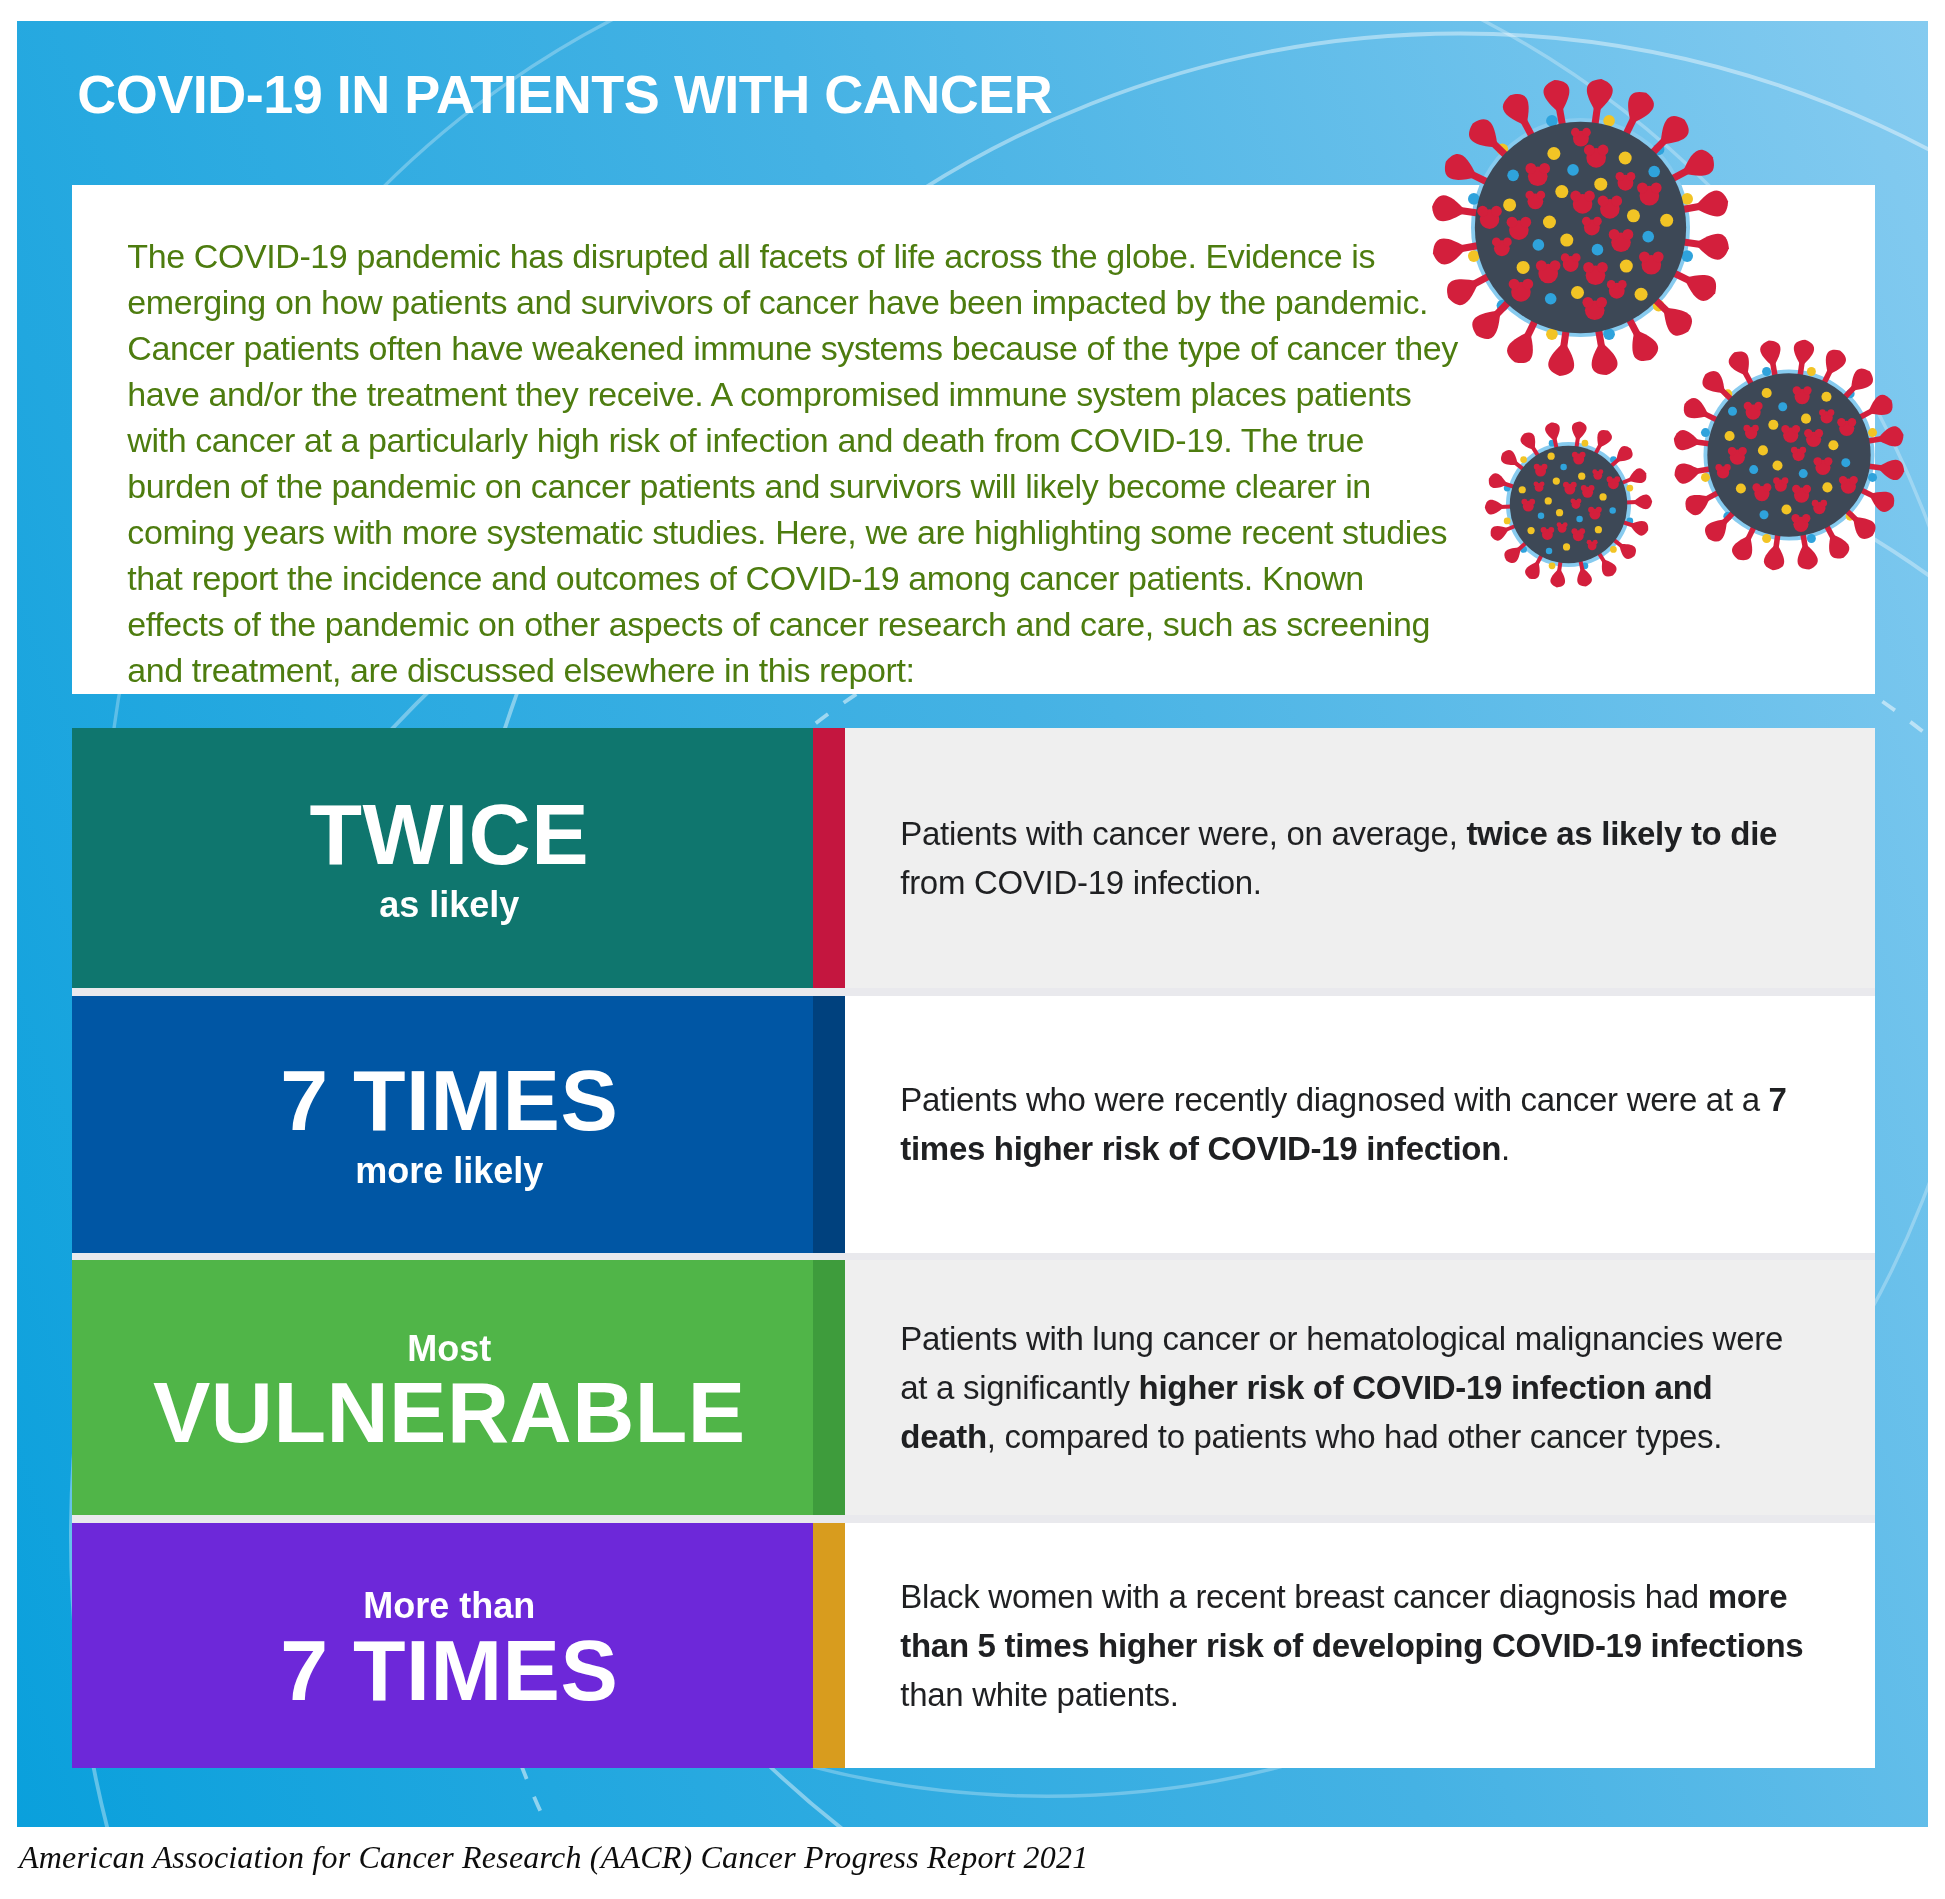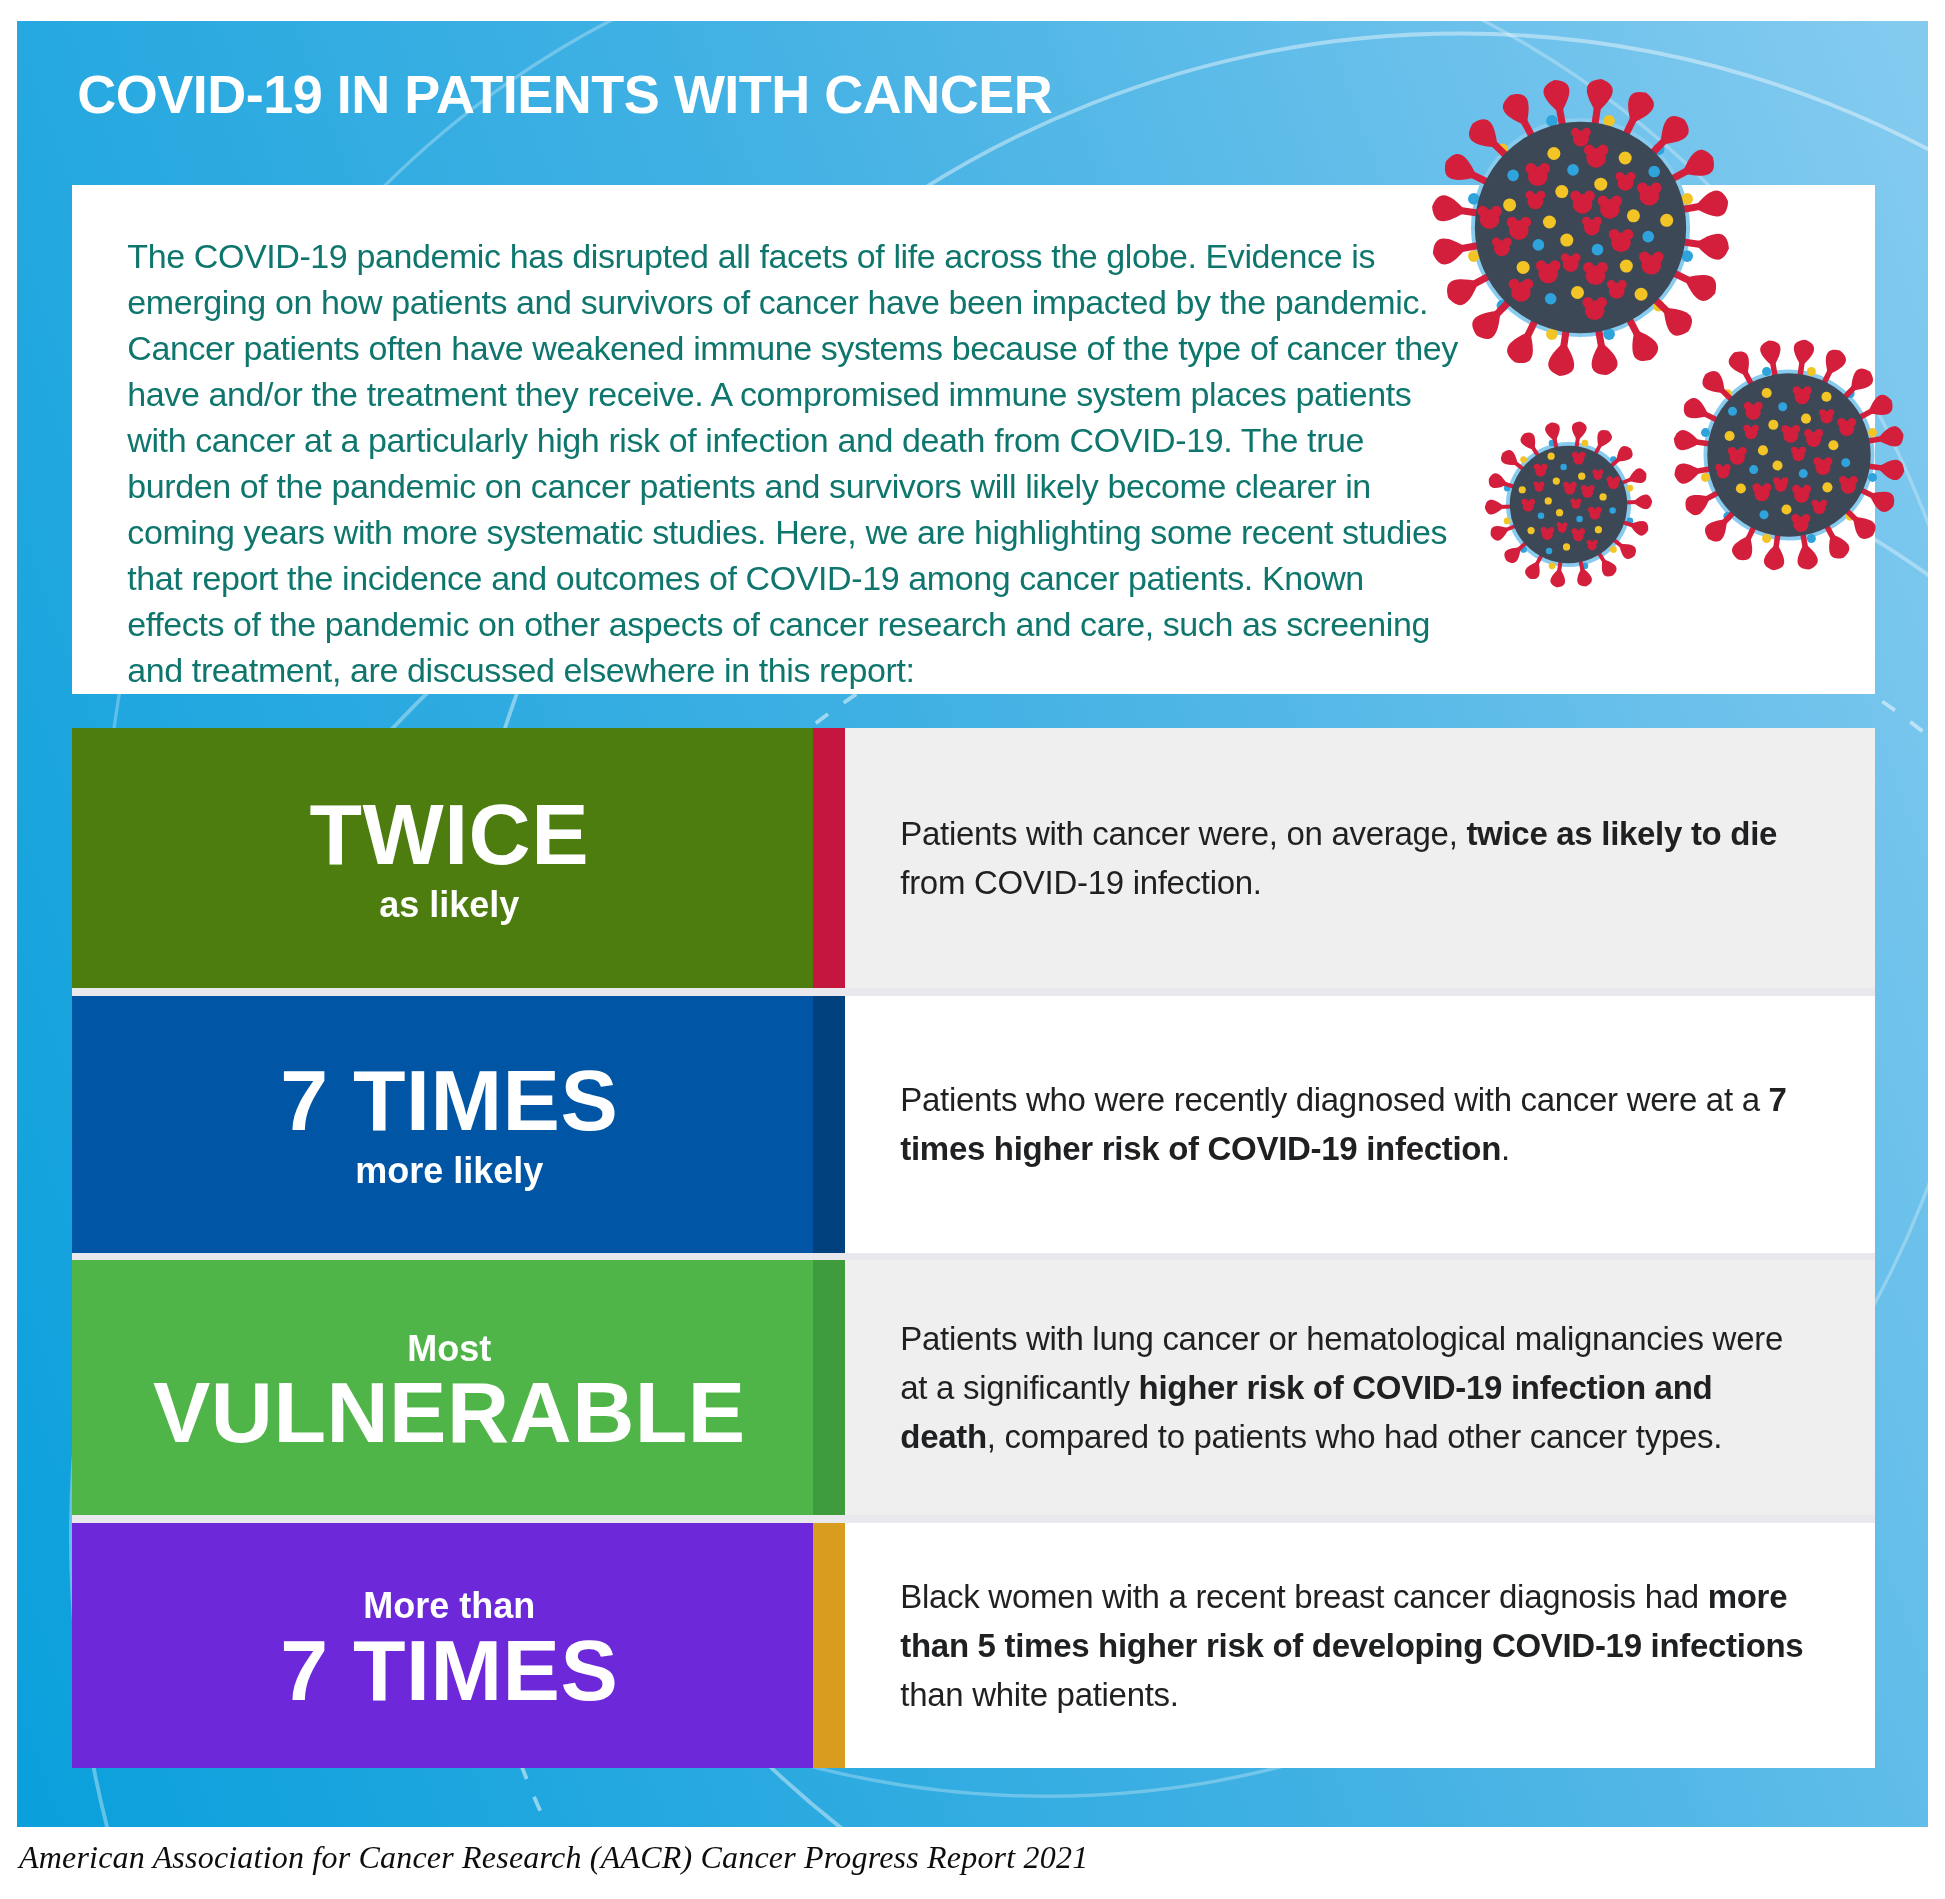--- a/index.html
+++ b/index.html
@@ -6,21 +6,21 @@
   body{width:1945px;height:1899px;position:relative;font-family:"Liberation Sans",sans-serif;overflow:hidden;}
   .page{position:absolute;left:0;top:0;width:1945px;height:1899px;}
   .panel{position:absolute;left:17.3px;top:21px;width:1911px;height:1806px;
          background:linear-gradient(250deg,#85CBF0 0%,#45B2E4 45%,#0AA0DC 100%);}
   .arcs{position:absolute;left:0;top:0;width:100%;height:100%;display:block;}
   .title{position:absolute;left:60px;top:42px;margin:0;color:#ffffff;
          font-size:54px;font-weight:800;letter-spacing:-0.5px;white-space:nowrap;}
   .intro{position:absolute;left:55px;top:164px;width:1803px;height:509px;background:#ffffff;
          padding:48px 53px 0 55px;box-sizing:border-box;}
   .intro-float{float:right;width:357px;height:377px;}
-  .intro-text{margin:0;font-size:34px;line-height:46px;color:#0f766e;letter-spacing:-0.4px;}
+  .intro-text{margin:0;font-size:34px;line-height:46px;color:#4d7c0f;letter-spacing:-0.4px;}
   .stats{position:absolute;left:55px;top:707px;width:1803px;background:#E9E9ED;}
   .stat-row{display:flex;margin-bottom:7.7px;}
   .stat-row:last-child{margin-bottom:0;}
   .stat-block{width:773px;flex:none;position:relative;display:flex;flex-direction:column;
               align-items:center;justify-content:center;color:#ffffff;text-align:center;}
   .stat-lines{position:relative;z-index:1;padding-right:19px;}
   .stat-edge{position:absolute;right:0;top:0;bottom:0;width:32px;}
   .line-big{font-size:86px;font-weight:800;line-height:1.0;letter-spacing:0.5px;}
   .line-small{font-size:36px;font-weight:600;line-height:1.12;margin-top:7.7px;}
   .stat-text{flex:1;display:flex;align-items:center;padding:0 38px 0 55px;box-sizing:border-box;}
@@ -48,21 +48,21 @@
 
     <h1 class="title">COVID-19 IN PATIENTS WITH CANCER</h1>
 
     <div class="intro">
       <div class="intro-float"></div>
       <p class="intro-text">The COVID-19 pandemic has disrupted all facets of life across the globe. Evidence is emerging on how patients and survivors of cancer have been impacted by the pandemic. Cancer patients often have weakened immune systems because of the type of cancer they have and/or the treatment they receive. A compromised immune system places patients with cancer at a particularly high risk of infection and death from COVID-19. The true burden of the pandemic on cancer patients and survivors will likely become clearer in coming years with more systematic studies. Here, we are highlighting some recent studies that report the incidence and outcomes of COVID-19 among cancer patients. Known effects of the pandemic on other aspects of cancer research and care, such as screening and treatment, are discussed elsewhere in this report:</p>
     </div>
 
     <div class="stats" id="stats">
         <div class="stat-row" style="height: 260px;">
-    <div class="stat-block" style="background: #4d7c0f;">
+    <div class="stat-block" style="background: #0f766e;">
       <div class="stat-lines">
               <div class="line-big">TWICE</div>
               <div class="line-small">as likely</div>
             </div>
       <div class="stat-edge" style="background: rgb(196, 22, 63);"></div>
     </div>
     <div class="stat-text" style="background: rgb(239, 239, 239);">
       <p><span>Patients with cancer were, on average, </span><strong>twice as likely to die</strong><span> from COVID-19 infection.</span></p>
     </div>
   </div>

